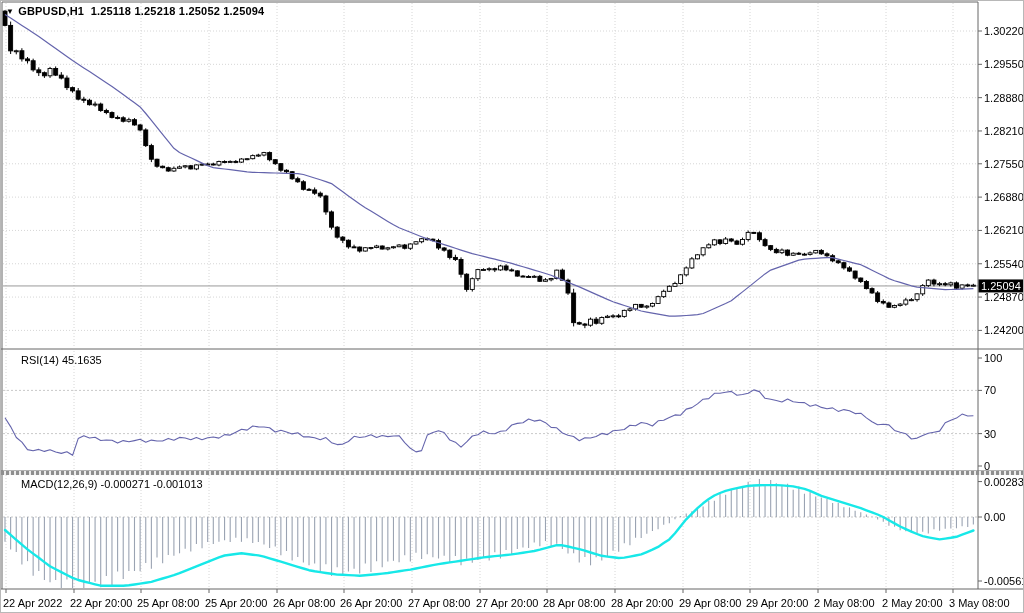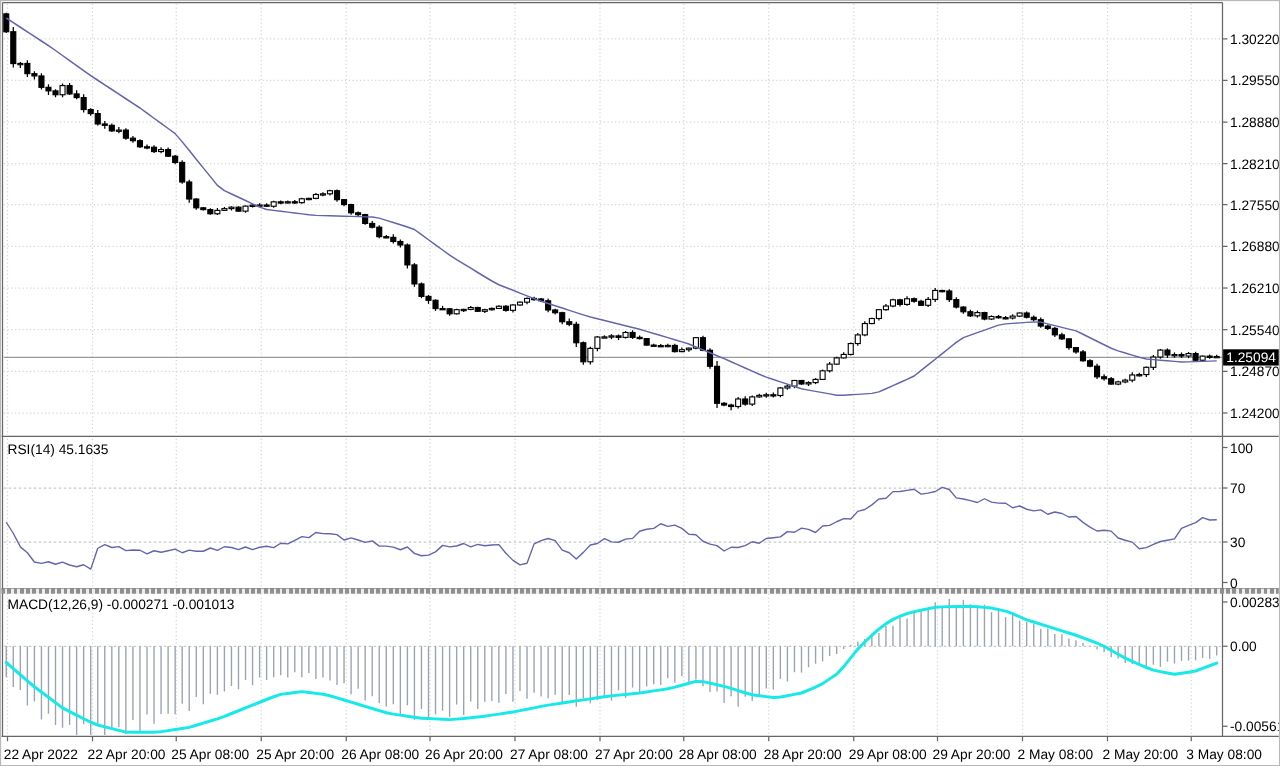--- a/index.html
+++ b/index.html
@@ -9,21 +9,21 @@
     border:1px solid #b8b8b8;box-sizing:border-box;
   }
   #chart-svg{position:absolute;left:0;top:0;}
   svg text{font-family:"Liberation Sans",sans-serif;}
   .hdr{
     position:absolute;left:5px;top:4px;font-size:11px;font-weight:bold;color:#000;
     white-space:pre;z-index:4;letter-spacing:.2px;
   }
   .hdr .caret{font-size:8px;position:relative;top:-1px;margin-right:4px;cursor:pointer;}
   .sublbl{
-    position:absolute;left:5px;font-size:11px;color:#000;z-index:4;white-space:pre;
+    position:absolute;left:20px;font-size:11px;color:#000;z-index:4;white-space:pre;
   }
   #rsi-label{top:353px;}
   #macd-label{top:477px;}
   #splitter{
     position:absolute;left:0;top:470px;width:1024px;height:4px;z-index:3;
     background:repeating-linear-gradient(90deg,#8f8f8f 0 3px,#ececec 3px 5px);
     cursor:row-resize;
   }
   #price-axis-hit{position:absolute;right:0;top:0;width:47px;height:588px;z-index:5;cursor:ns-resize;}
   #time-axis-hit{position:absolute;left:0;top:588px;width:1024px;height:25px;z-index:5;cursor:ew-resize;}
@@ -696,20 +696,21 @@
         <text x="745" y="606" font-size="11" fill="#000000">29 Apr 20:00</text>
         <line x1="817" y1="588" x2="817" y2="592" stroke="#666666"></line>
         <text x="813" y="606" font-size="11" fill="#000000">2 May 08:00</text>
         <line x1="885" y1="588" x2="885" y2="592" stroke="#666666"></line>
         <text x="881" y="606" font-size="11" fill="#000000">2 May 20:00</text>
         <line x1="952" y1="588" x2="952" y2="592" stroke="#666666"></line>
         <text x="948" y="606" font-size="11" fill="#000000">3 May 08:00</text>
       </g>
     </svg>
 
+  <div class="hdr"><span class="caret">▼</span><span>GBPUSD,H1</span><span> &nbsp;</span><span>1.25118 1.25218 1.25052 1.25094</span></div>
 
   <div class="sublbl" id="rsi-label">RSI(14) 45.1635</div>
   <div class="sublbl" id="macd-label">MACD(12,26,9) -0.000271 -0.001013</div>
 
   <div id="splitter"></div>
   <div id="price-axis-hit"></div>
   <div id="time-axis-hit"></div>
 </div>
 
 </body></html>

